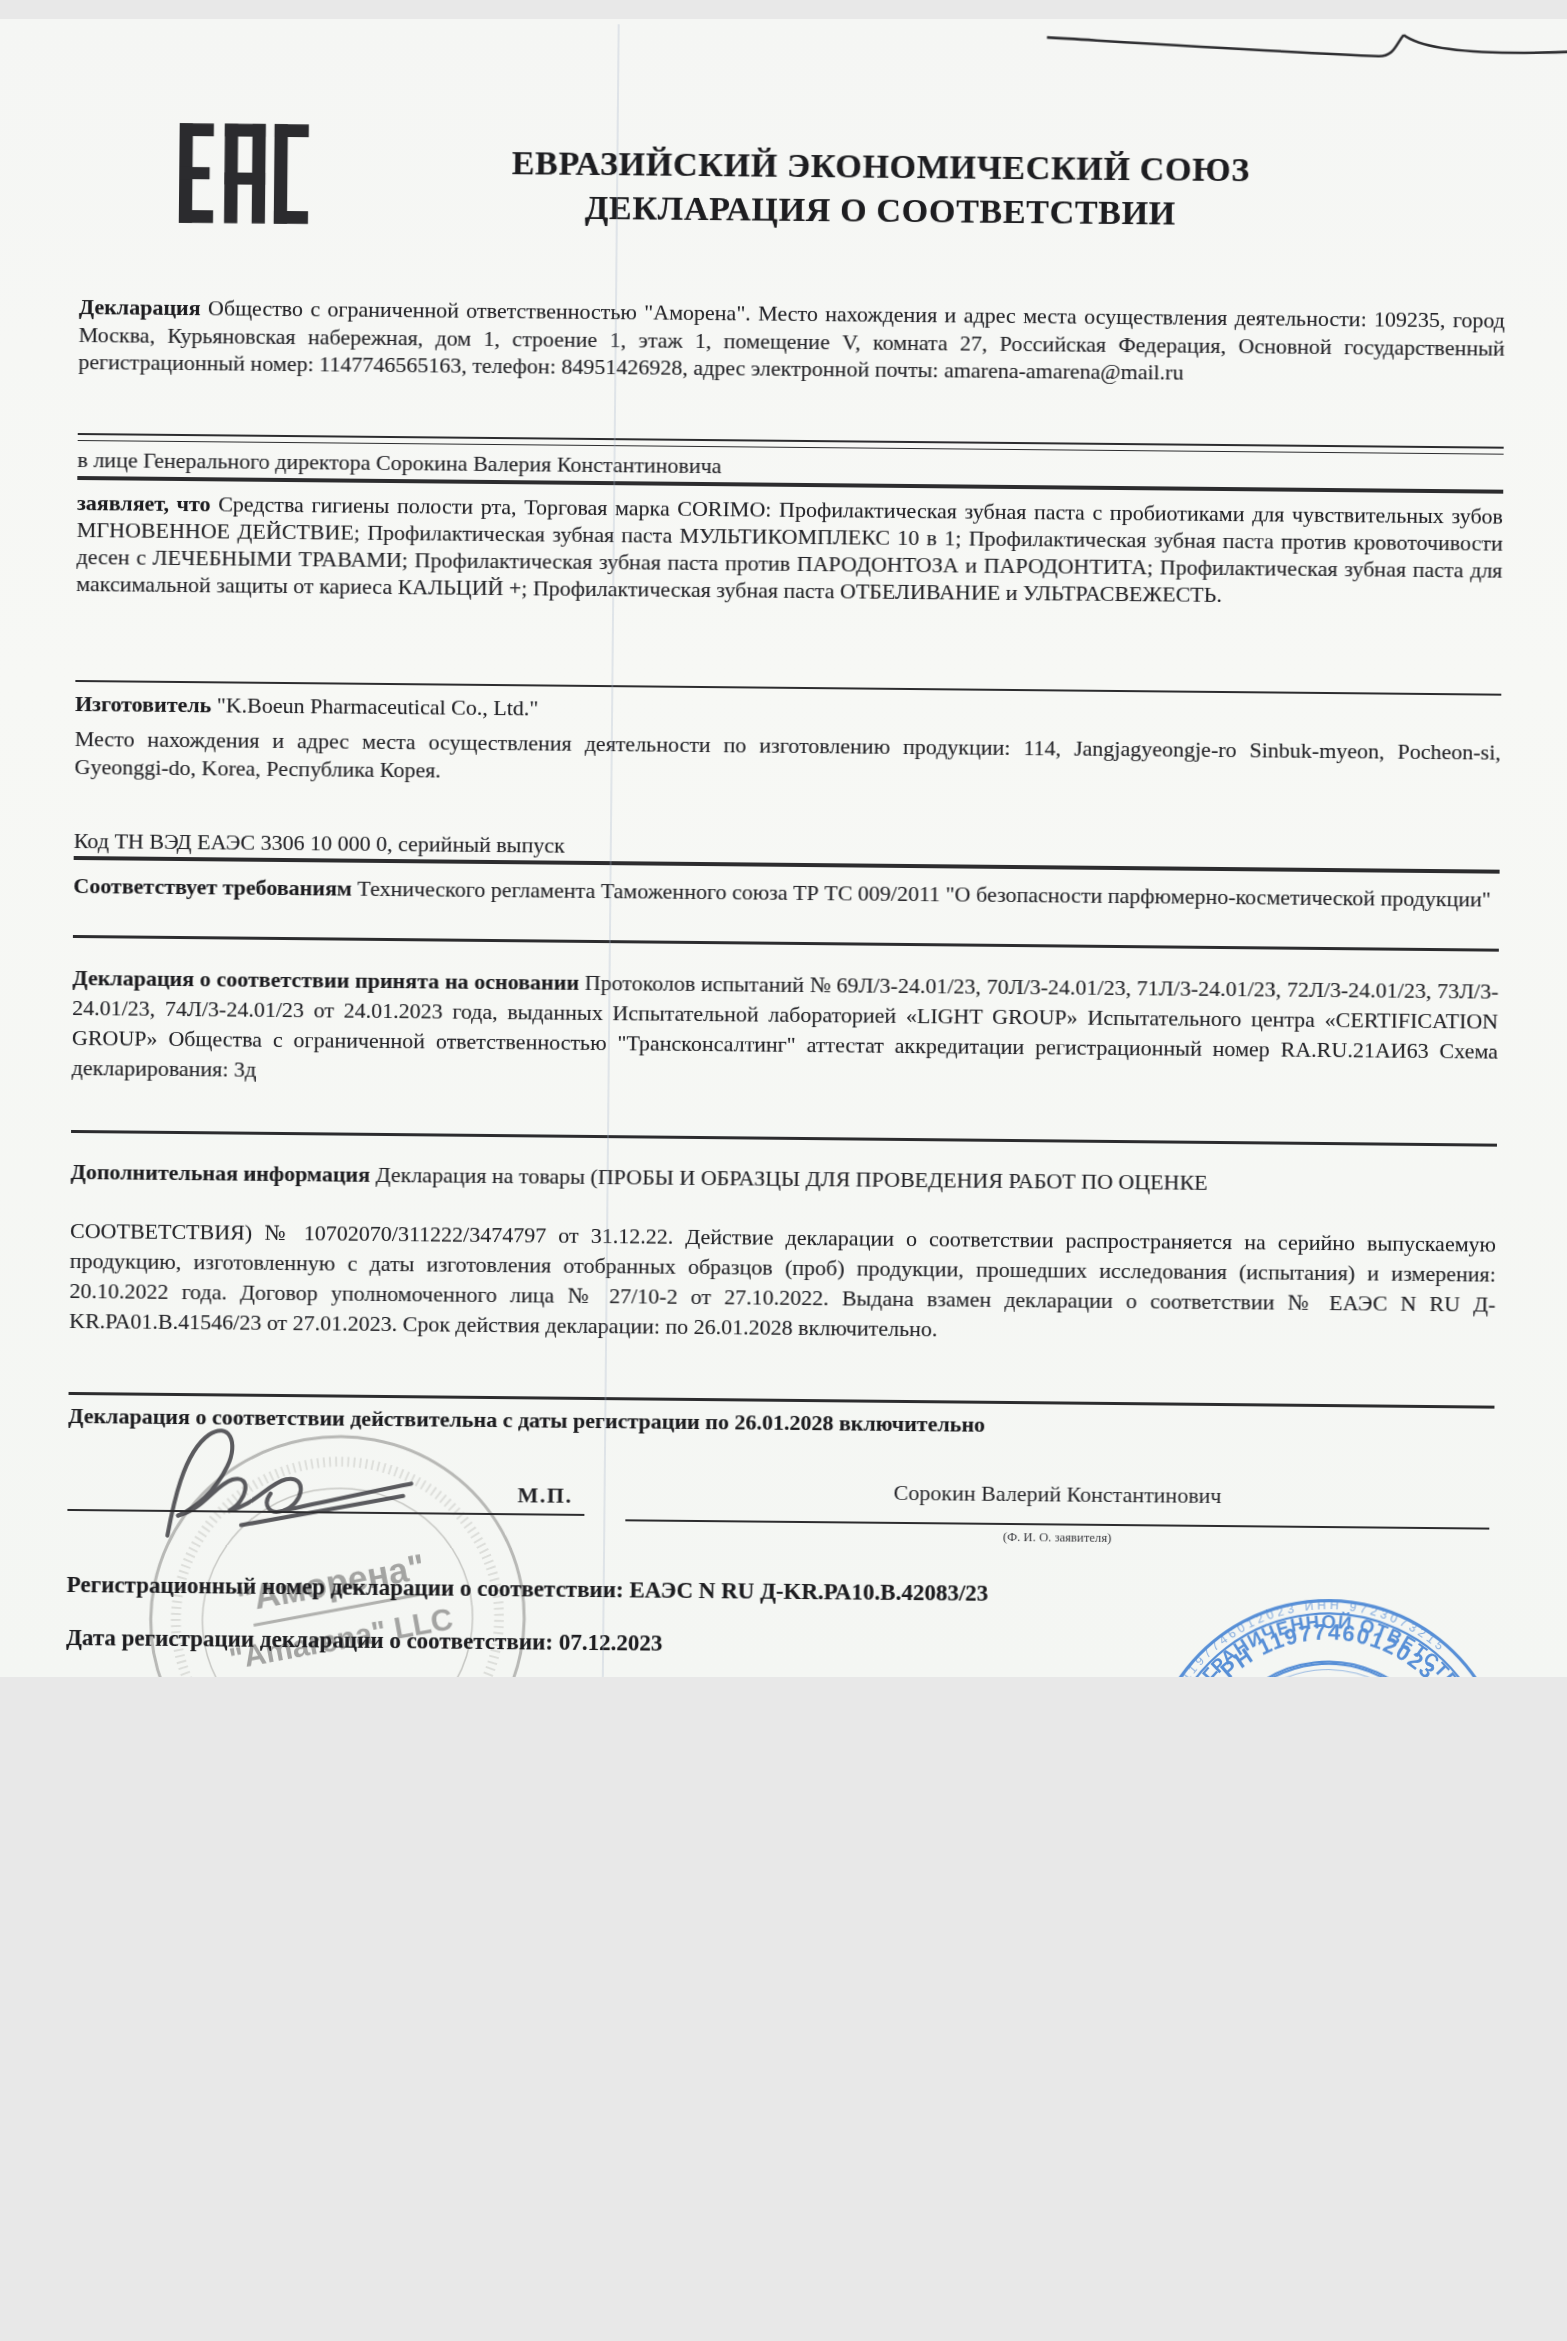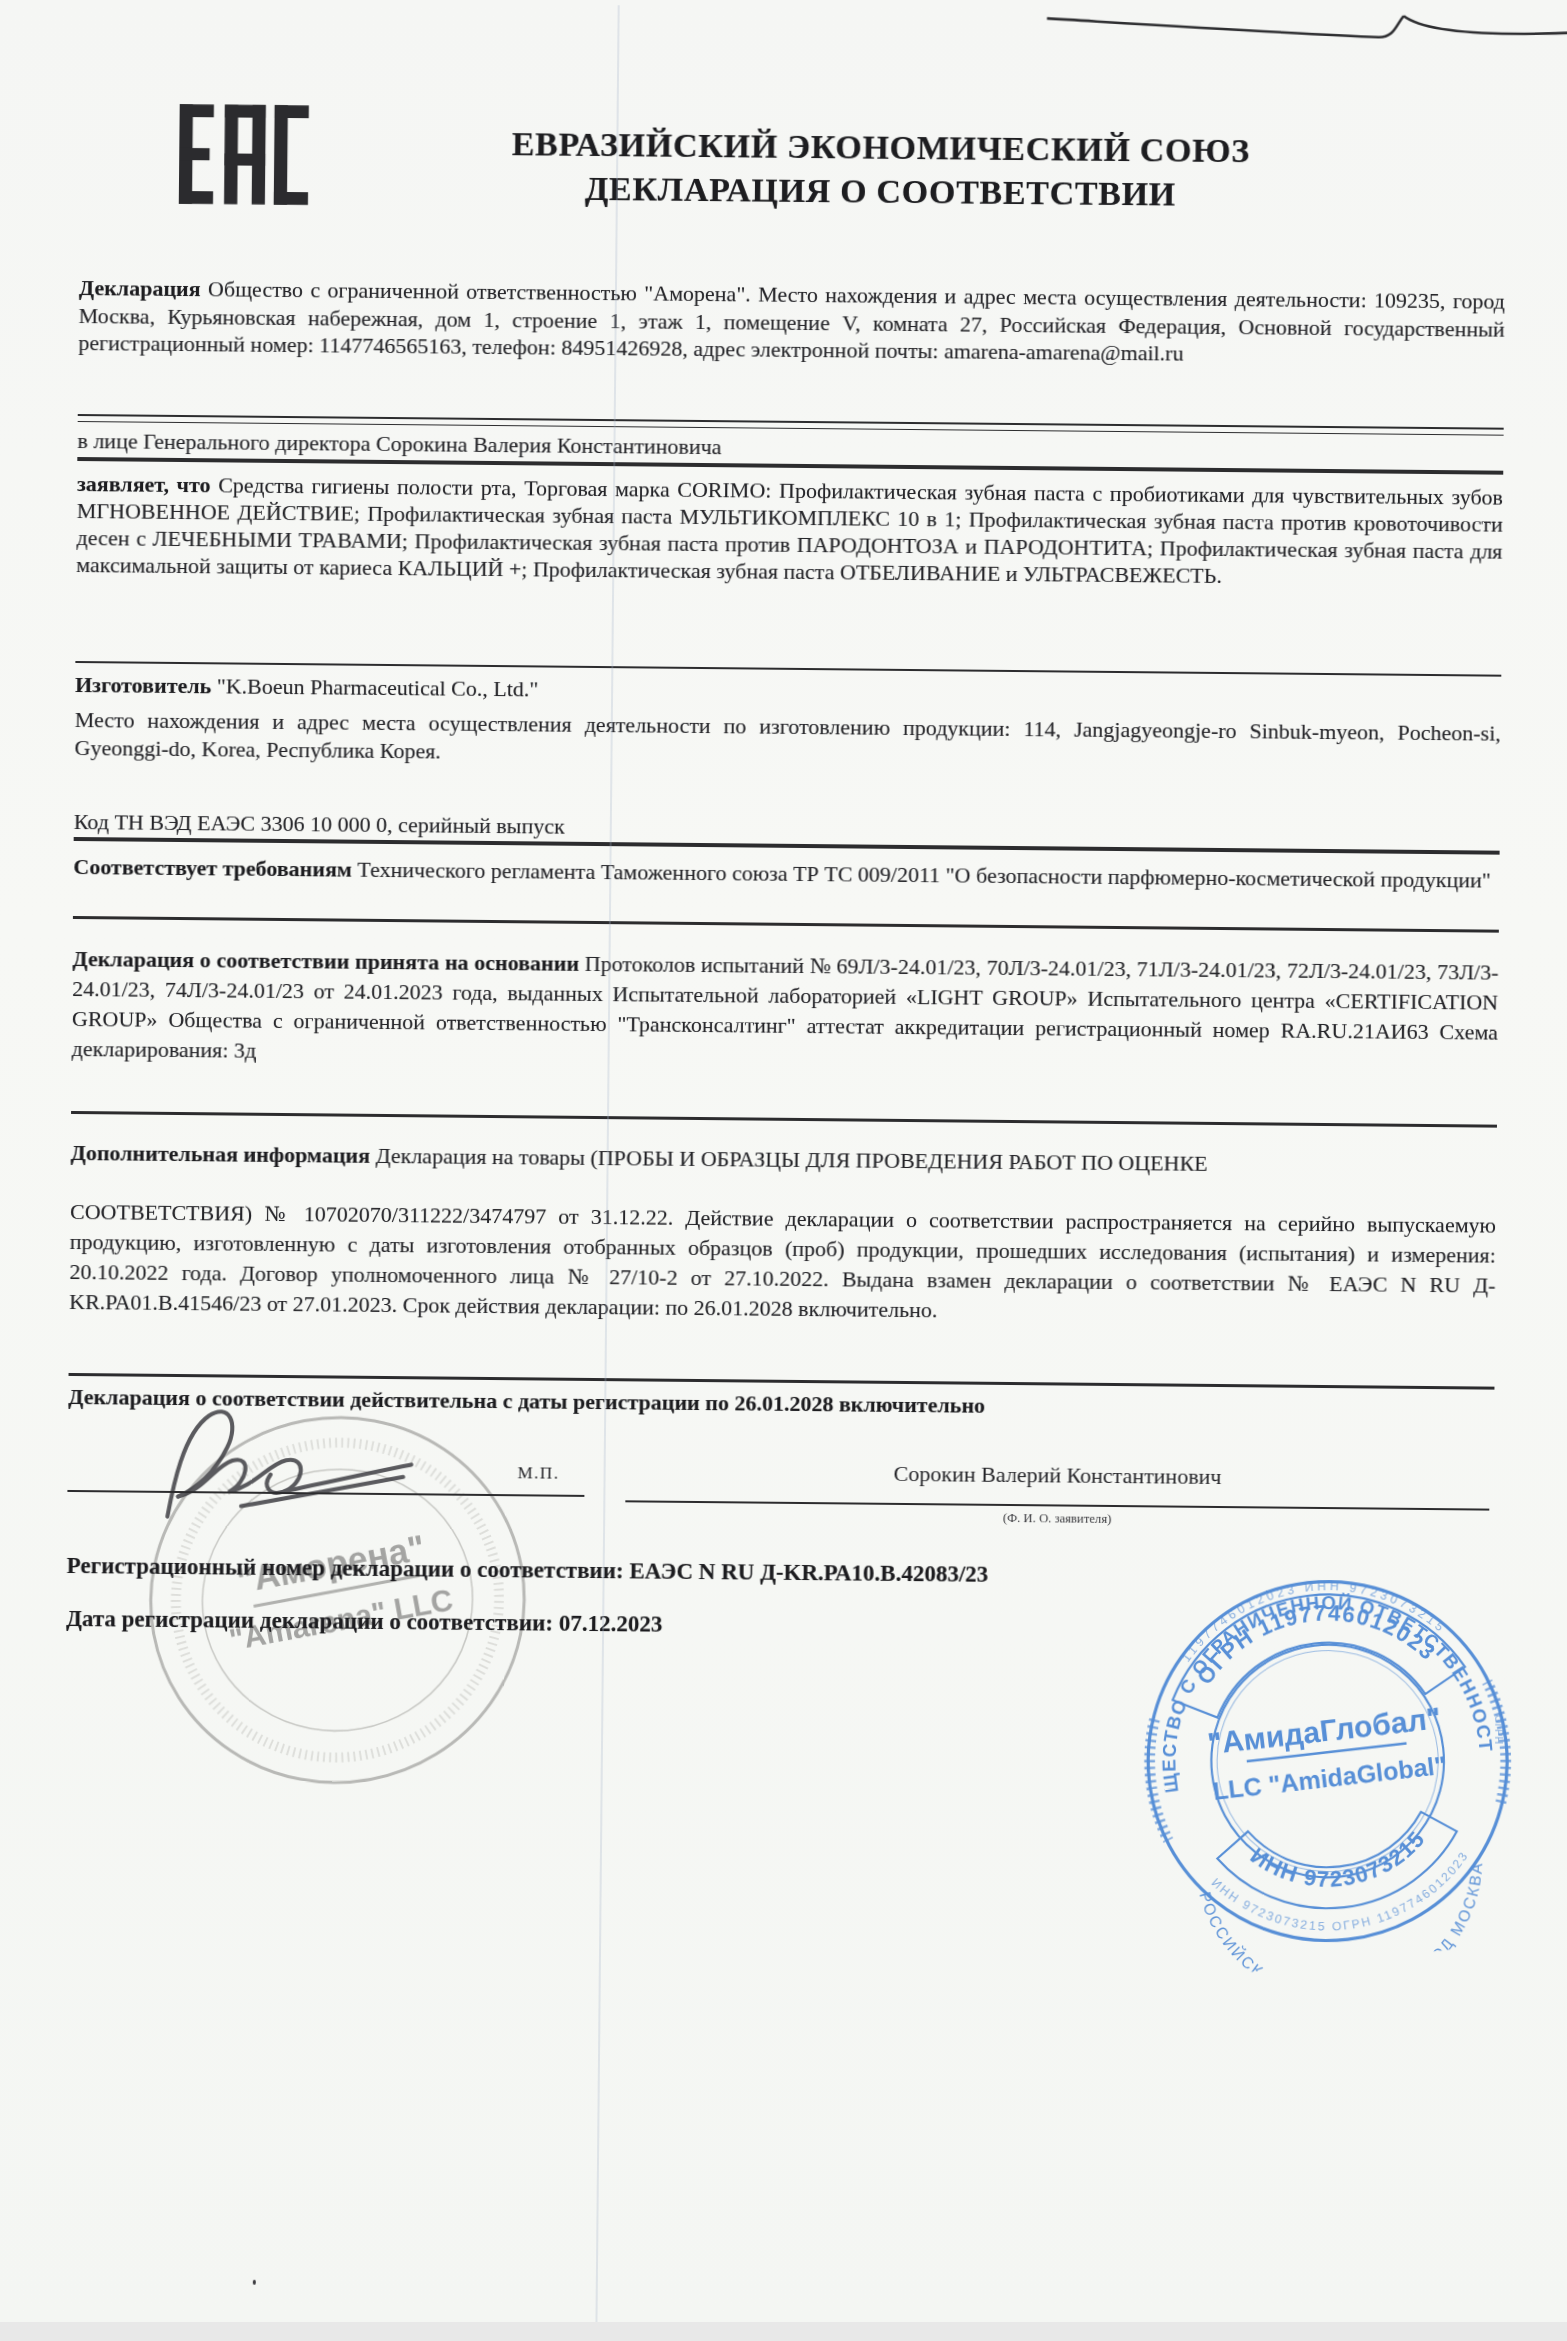--- a/index.html
+++ b/index.html
@@ -1,31 +1,31 @@
 <!DOCTYPE html>
 <html style="font-size:12px"><head>
 <meta charset="utf-8">
 <style>
   html,body{margin:0;padding:0;background:#e8e8e8;}
-  .page{position:relative;width:1568px;height:2322px;overflow:hidden;
+  .page{position:relative;width:1568px;height:1658px;overflow:hidden;
         background:linear-gradient(180deg,#f5f6f4 0%,#f7f8f5 40%,#f4f6f3 100%);
-        font-family:"Liberation Serif", serif;color:#242428;}
+        font-family:"Liberation Serif", serif;color:#242428;margin-top:19px;}
   .rot{position:absolute;inset:0;transform:rotate(0.55deg);transform-origin:74px 1117px;}
   .blk{position:absolute;left:71px;width:1426px;font-size:22px;line-height:27.5px;
        text-align:justify;text-shadow:0 0 0.7px rgba(40,40,45,.28);}
   .blk b{color:#1c1c1f;}
   .rule{position:absolute;left:71px;width:1426px;background:#2c2c2e;height:2.2px;}
   .rule.thick{height:3.7px;}
   .rule.double{height:5.2px;background:transparent;border-top:2.2px solid #2c2c2e;border-bottom:1.5px solid #2c2c2e;}
   .title{position:absolute;left:313px;top:118px;width:1117px;text-align:center;
          font-weight:bold;font-size:34px;line-height:1.28;color:#1d1d20;letter-spacing:0.7px;
          text-shadow:0 0 0.7px rgba(30,30,35,.4);}
   .eac{position:absolute;left:170px;top:89px;}
   .sr{position:absolute;width:0.7px;height:0.7px;overflow:hidden;clip-path:inset(50%);}
-  .mp{position:absolute;left:521px;top:1459px;font-size:17px;font-weight:normal;letter-spacing:1.5px;}
+  .mp{position:absolute;left:521px;top:1459px;font-size:22px;font-weight:bold;letter-spacing:1.5px;}
   .sigline{position:absolute;background:#2c2c2e;height:2.2px;}
   .namecell{position:absolute;left:629px;width:864px;text-align:center;}
   .hint{font-size:12.7px;color:#3a3a3e;}
   .boldline{position:absolute;left:71px;width:1426px;font-size:23px;font-weight:bold;color:#1c1c1f;
             text-shadow:0 0 0.7px rgba(30,30,35,.35);}
   .stamp{position:absolute;mix-blend-mode:multiply;}
   .greystamp{left:145px;top:1400px;transform:rotate(-11deg);opacity:.8;}
   .bluestamp{left:1133px;top:1548px;transform:rotate(-7deg);opacity:.93;}
   .signature{position:absolute;left:153px;top:1386px;transform:rotate(-4deg);}
   .fold{position:absolute;left:607px;top:0;width:1.5px;height:2342px;background:rgba(165,180,200,.28);}

